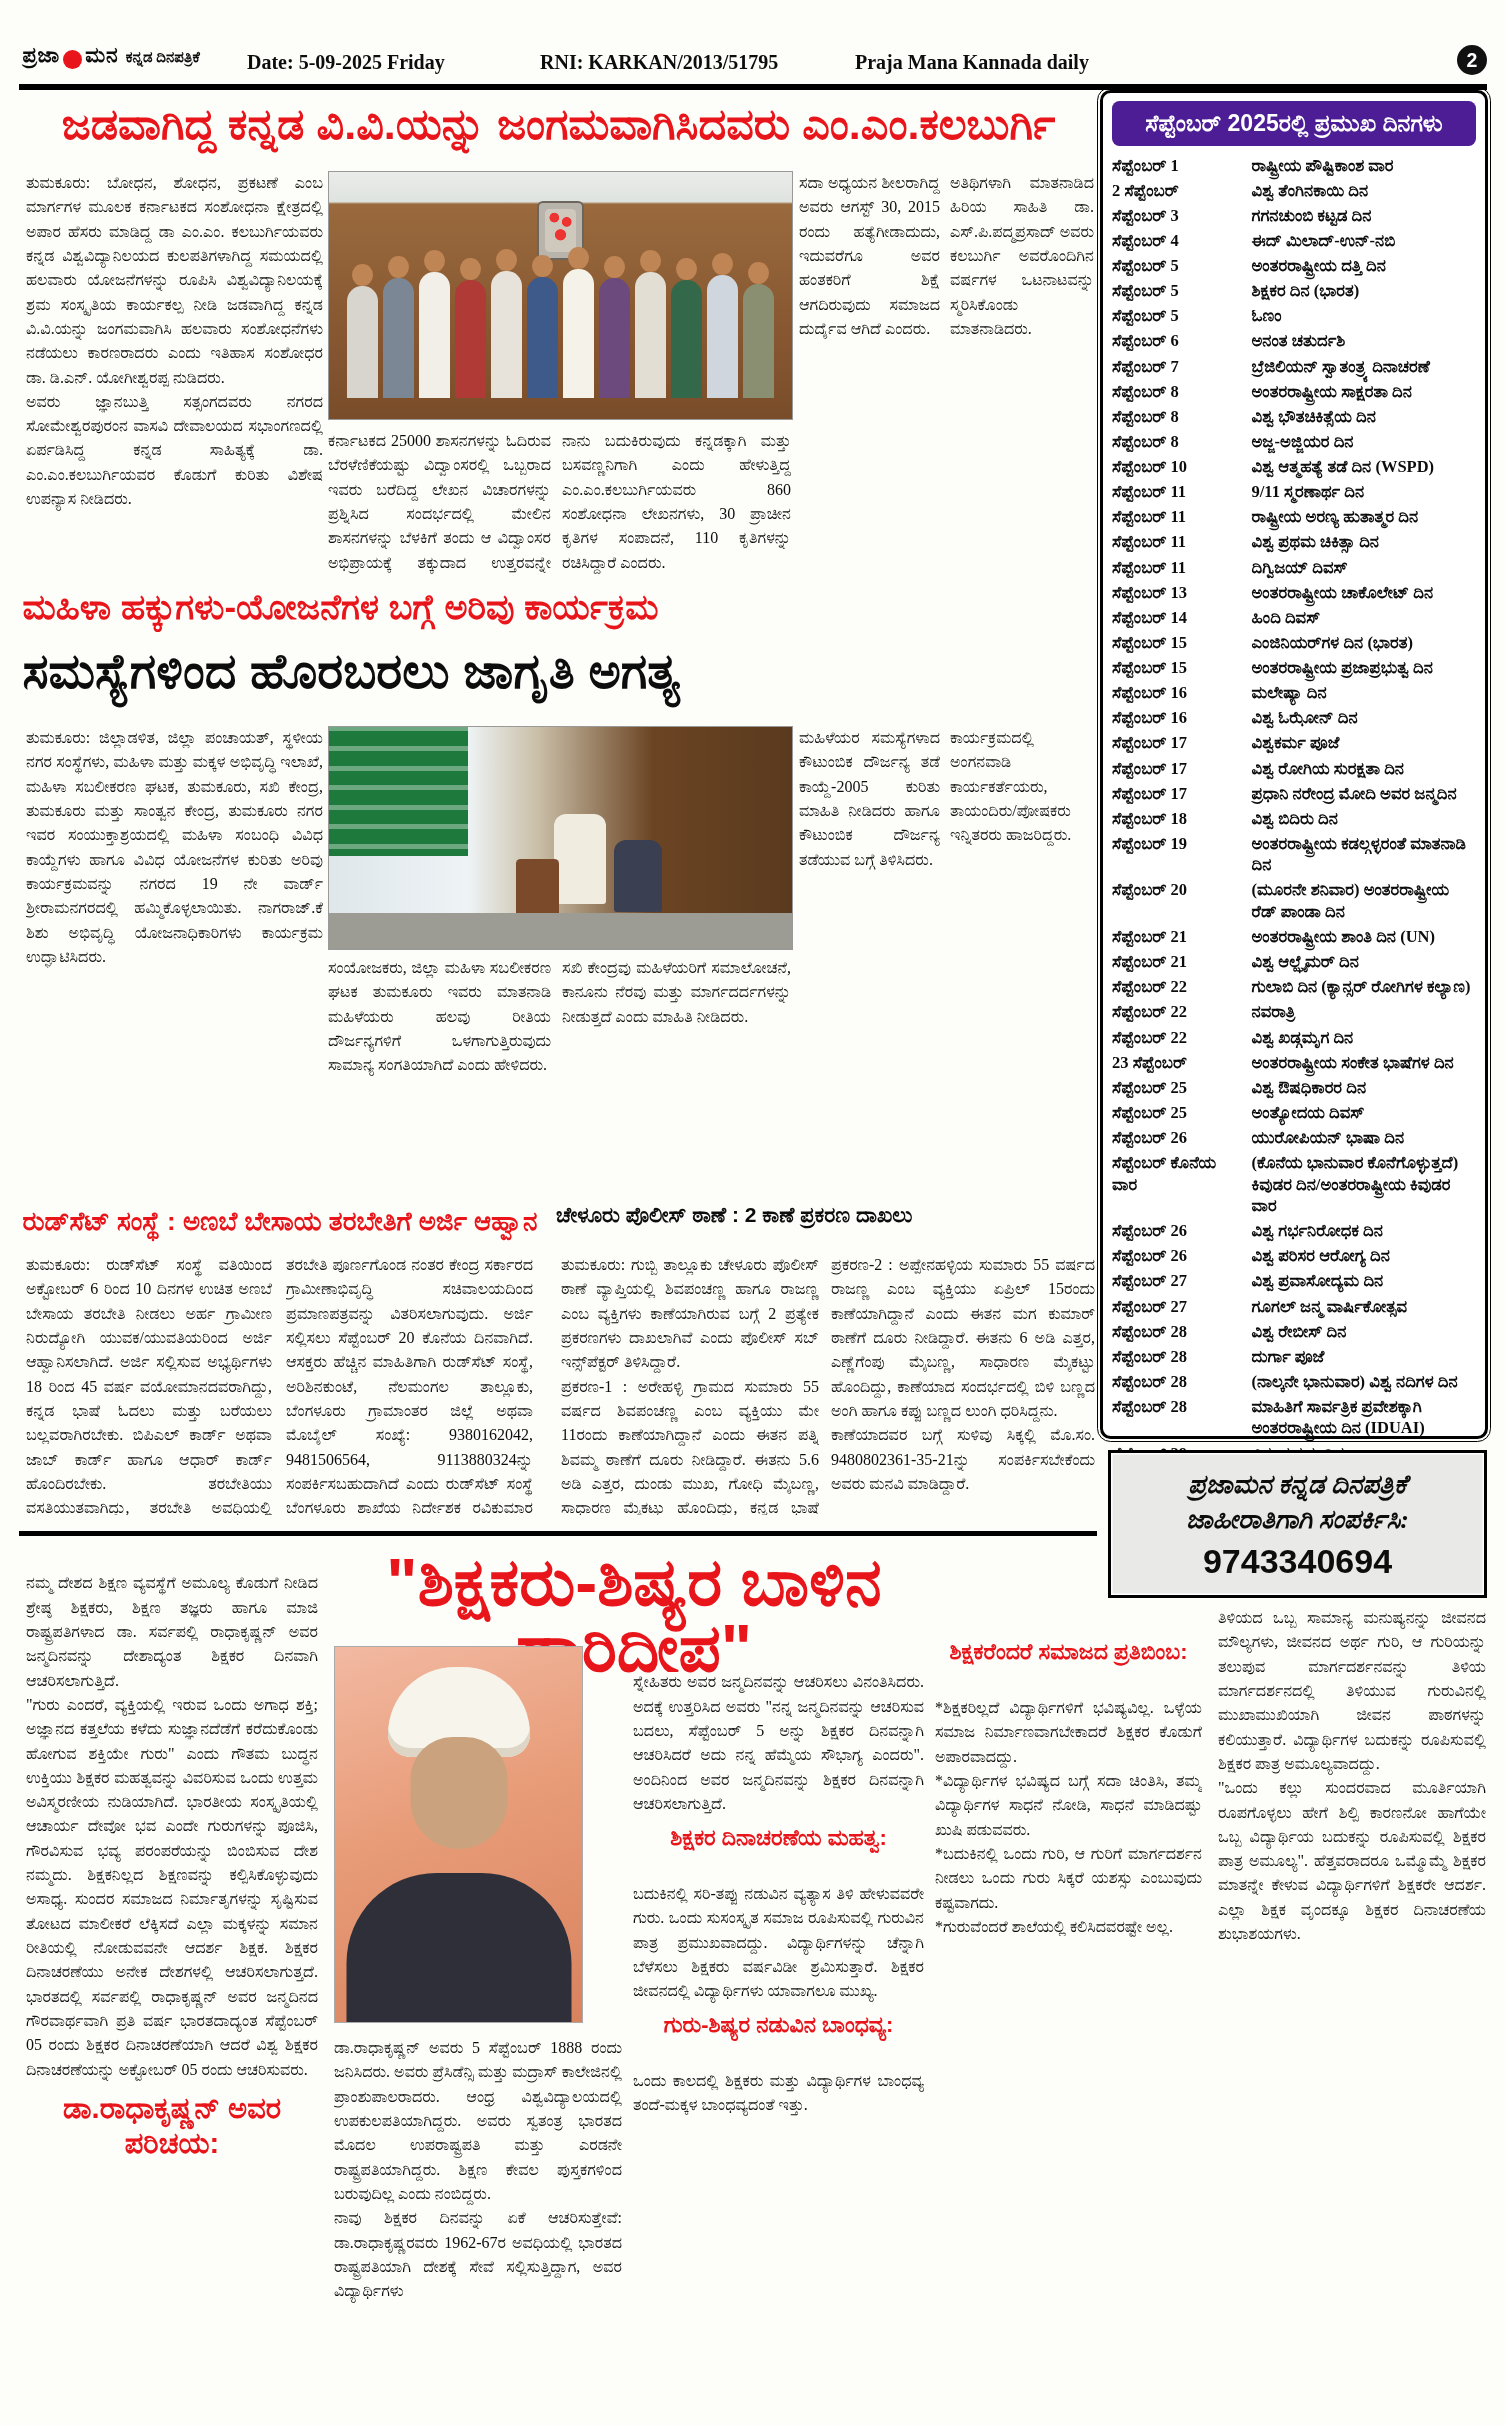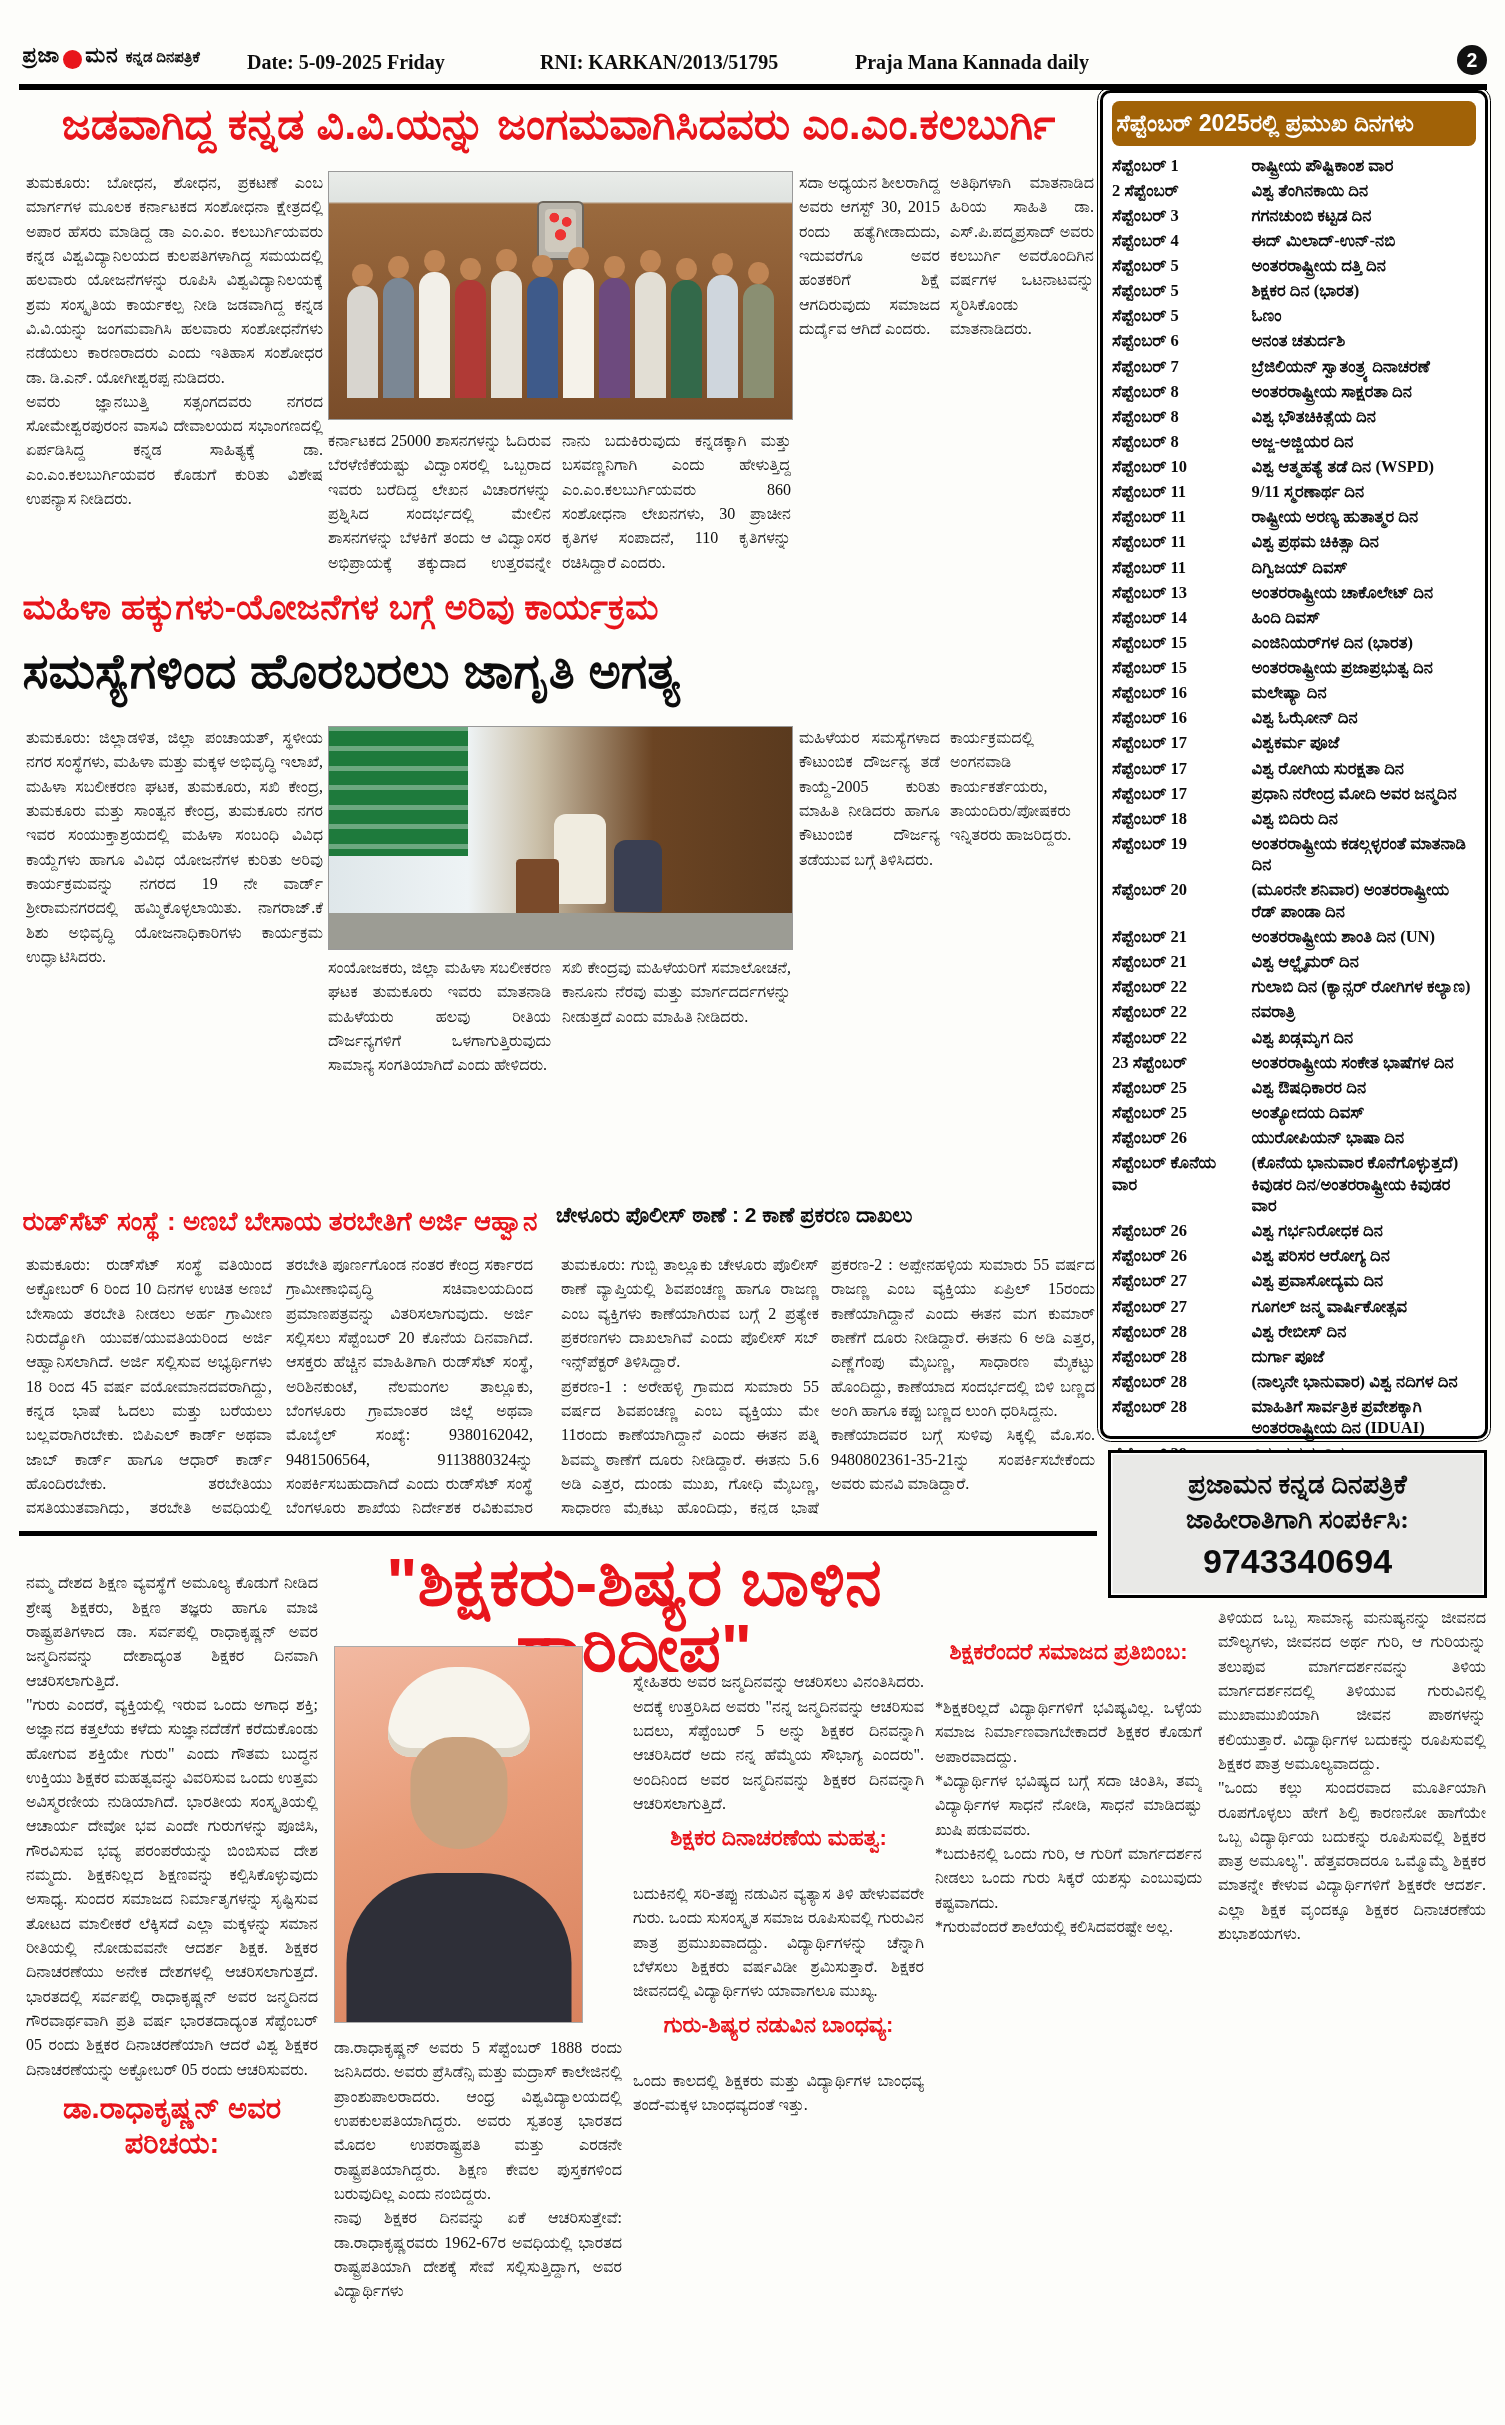--- a/index.html
+++ b/index.html
@@ -18,29 +18,29 @@
   .hl-red{color:#e8151b;font-family:"Liberation Sans",sans-serif;font-weight:bold;line-height:1.05;}
   .hl-black{color:#0d0d0d;font-family:"Liberation Sans",sans-serif;font-weight:bold;line-height:1.05;}
   
   .col{font-size:16px;line-height:1.52;text-align:justify;white-space:pre-line;overflow:hidden;
        font-family:"Liberation Serif",serif;}
   .red-sub{color:#e8151b;font-weight:bold;font-size:22px;text-align:center;line-height:1.2;
            font-family:"Liberation Sans",sans-serif;margin:9px 0 6px 0;white-space:normal;}
   
   .sidebar{border:3px solid #000;outline:1.5px solid #000;outline-offset:2.2px;border-radius:10.5px;background:#fff;
            box-sizing:border-box;padding:7.5px 9px;}
-  .sidebar-title{background:#a16207;color:#fff;font-weight:bold;font-size:23px;text-align:left;
+  .sidebar-title{background:#4c1d95;color:#fff;font-weight:bold;font-size:23px;text-align:center;
                  border-radius:7.5px;padding:9px 4.5px;margin-bottom:9px;font-family:"Liberation Sans",sans-serif;}
   .day-row{display:flex;gap:10.5px;font-weight:bold;font-size:16.5px;line-height:1.3;margin-bottom:3.7px;}
   .day-date{flex:0 0 129px;}
   .day-event{flex:1;}
   
   .adbox{background:#e9e9e7;border:3.7px solid #000;box-shadow:0 0 0 1.5px #fff inset;box-sizing:border-box;
          display:flex;flex-direction:column;justify-content:center;align-items:center;text-align:center;}
-  .ad-line{font-size:26px;font-weight:bold;line-height:1.35;}
+  .ad-line{font-size:26px;font-weight:bold;line-height:1.35;font-style:italic;}
   .ad-phone{font-size:34px;font-weight:bold;font-family:"Liberation Sans",sans-serif;margin-top:4.5px;}
   
   .photo{overflow:hidden;border:0.7px solid #999;}
   .photo1{background:linear-gradient(180deg,#e9ece9 0%,#dfe3e0 12%,#9a6a3e 13%,#8a5a33 55%,#7a4d2a 100%);}
   .crowd{position:absolute;left:0;right:0;bottom:21px;display:flex;justify-content:center;align-items:flex-end;gap:4.5px;}
   .person{width:31.5px;height:112px;border-radius:15px 15px 0 0;position:relative;}
   .person::before{content:"";position:absolute;top:-22.5px;left:5.2px;width:21px;height:22.5px;border-radius:50%;background:#c08554;}
   .crowd .person:nth-child(1){background:#d8d5cf;}
   .crowd .person:nth-child(2){background:#7b8794;height:120px;}
   .crowd .person:nth-child(3){background:#f2efe8;height:126px;}

